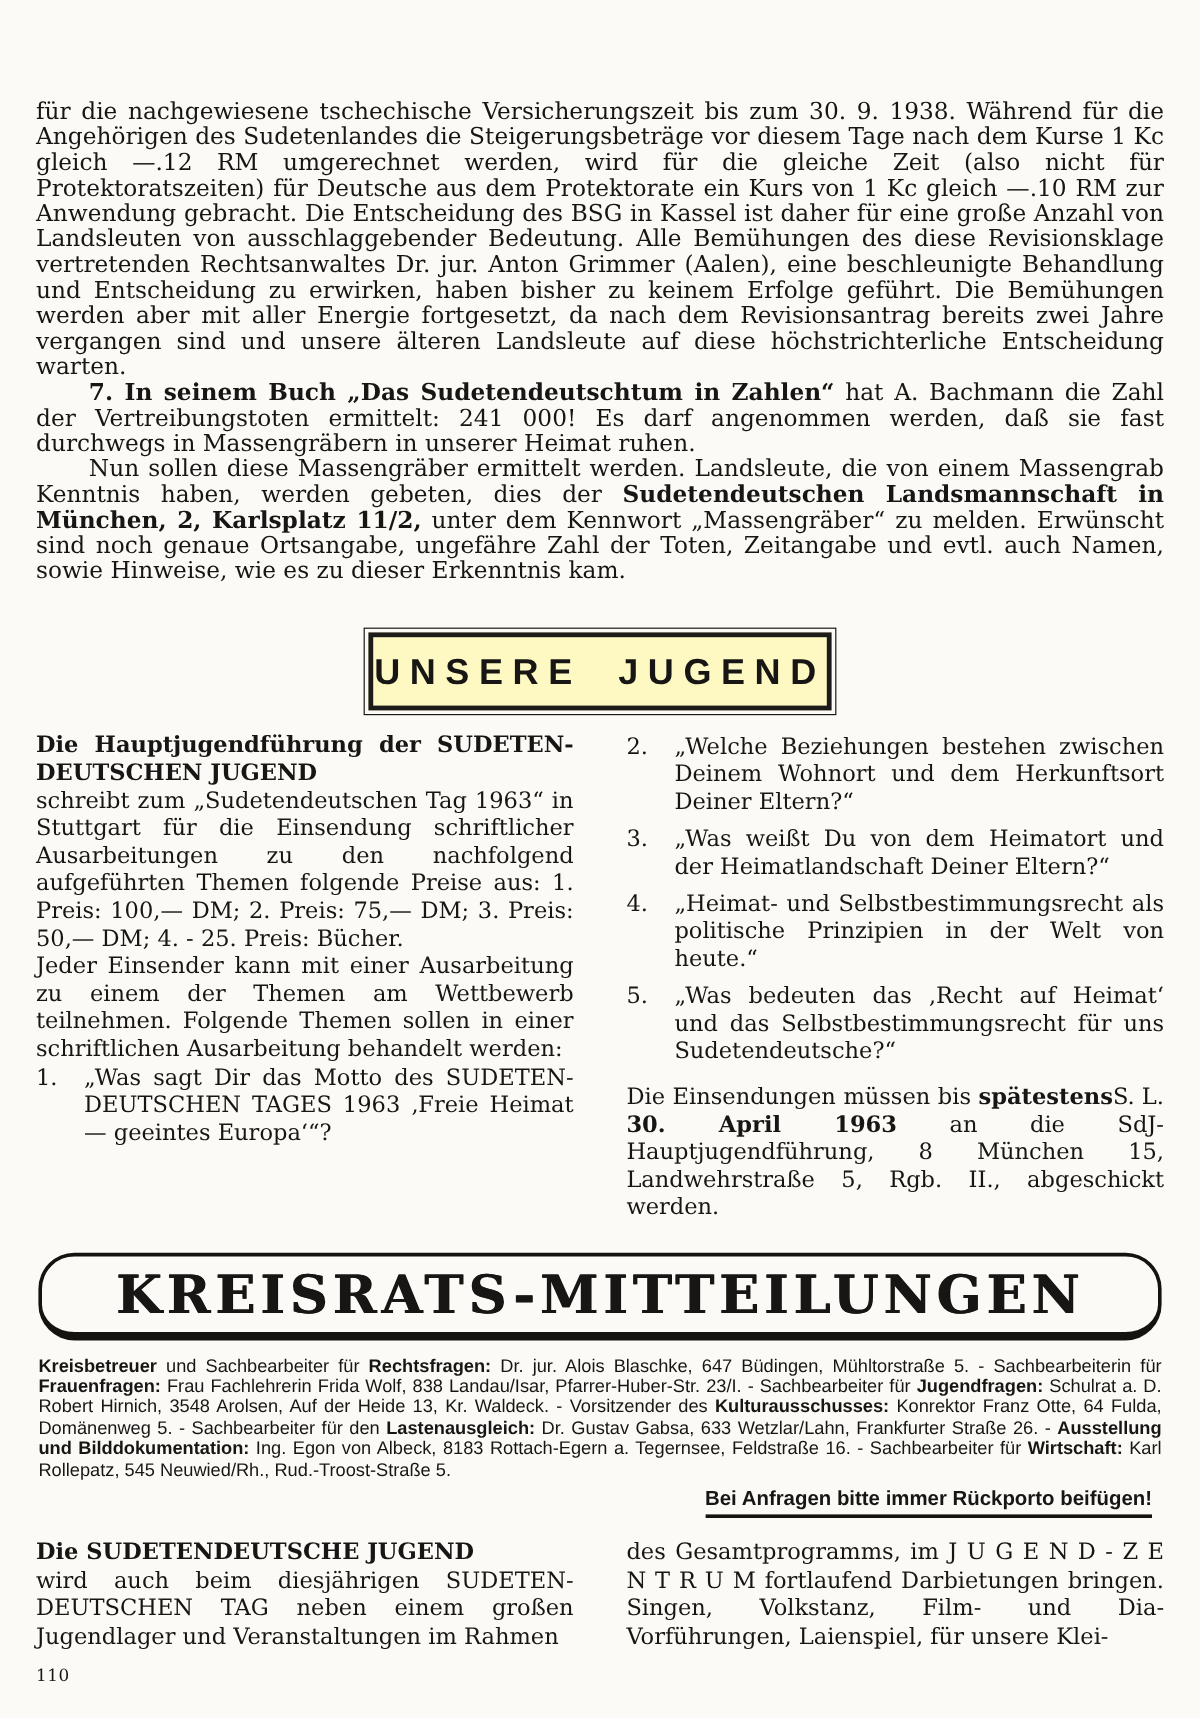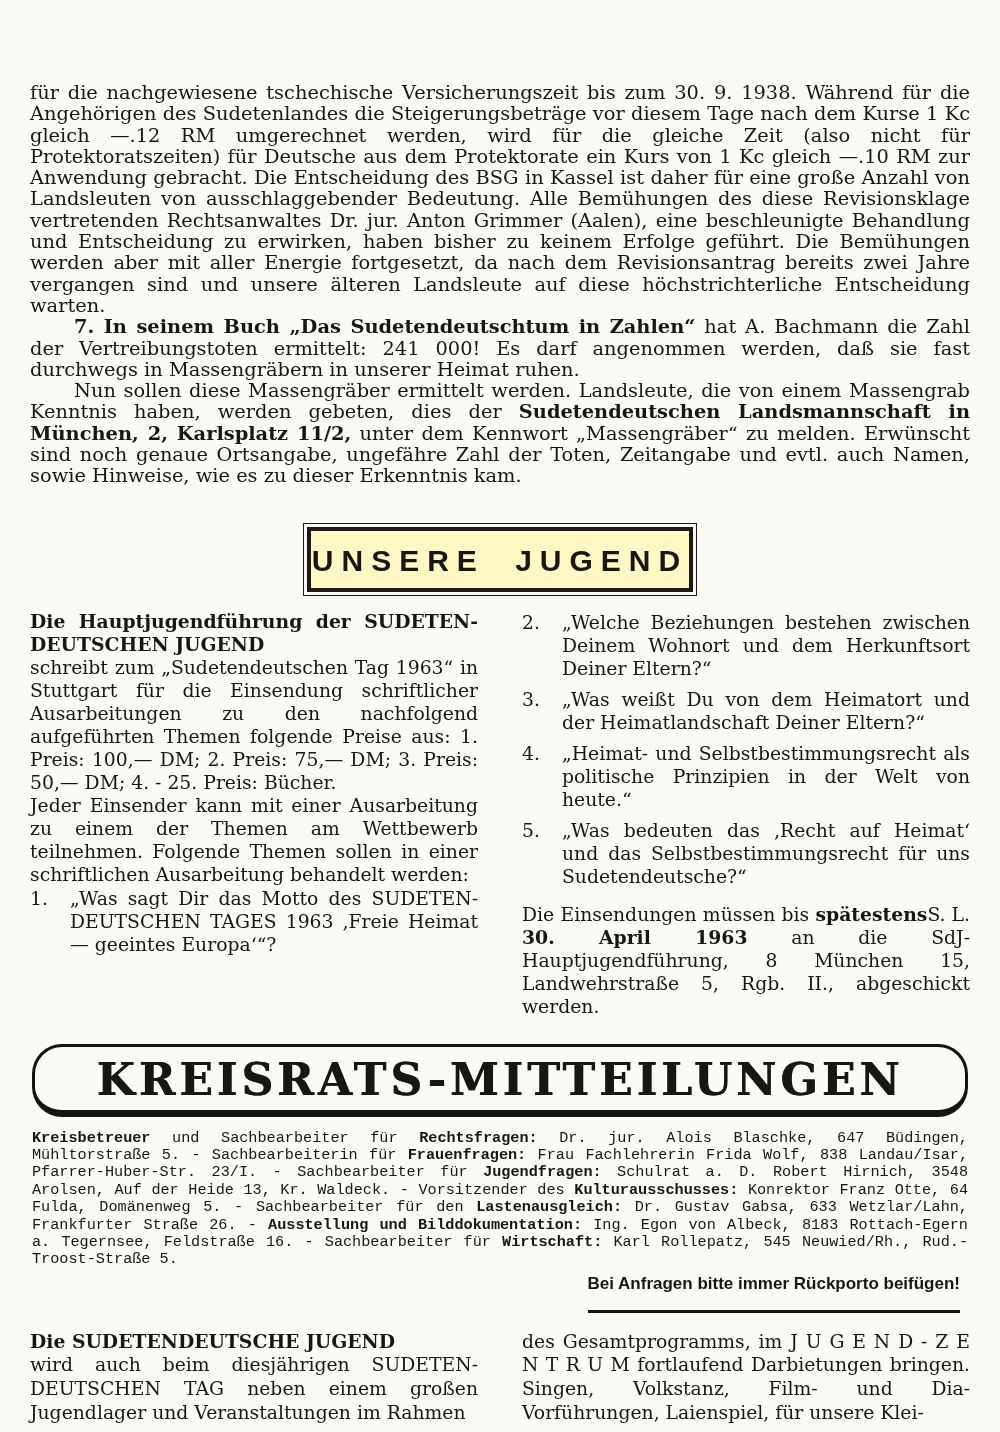--- a/index.html
+++ b/index.html
@@ -53,31 +53,31 @@
   }
   .kr-title {
     font-family: "DejaVu Serif", serif;
     font-weight: 700; font-size: 44px; letter-spacing: 4px;
     text-shadow: 0.6px 0 0 #14130f;
     white-space: nowrap;
   }
 
   
   .info {
-    margin: 13px 2px 0; font-family: Liberation Mono, monospace;
+    margin: 13px 2px 0; font-family: Liberation Sans, sans-serif;
     font-size: 15.2px; line-height: 17.4px; text-align: justify;
   }
   .info b { font-weight: 700; }
 
   .notice-row { text-align: right; margin: 5px 10px 0 0; }
   .notice {
     display: inline-block;
     font-family: "Liberation Sans", sans-serif;
     font-weight: 700; font-size: 17px;
-    border-bottom: 3.5px solid #14130f; padding-bottom: 16px;
+    border-bottom: 3.5px solid #14130f; padding-bottom: 3px;
   }
 
   .bottom { margin-top: 17px; }
   .bottom .col { line-height: 23.6px; }
 
   .pagenum { margin-top: 13px; font-size: 14px; letter-spacing: 0.5px; }
 </style>
 </head>
 <body>
 

